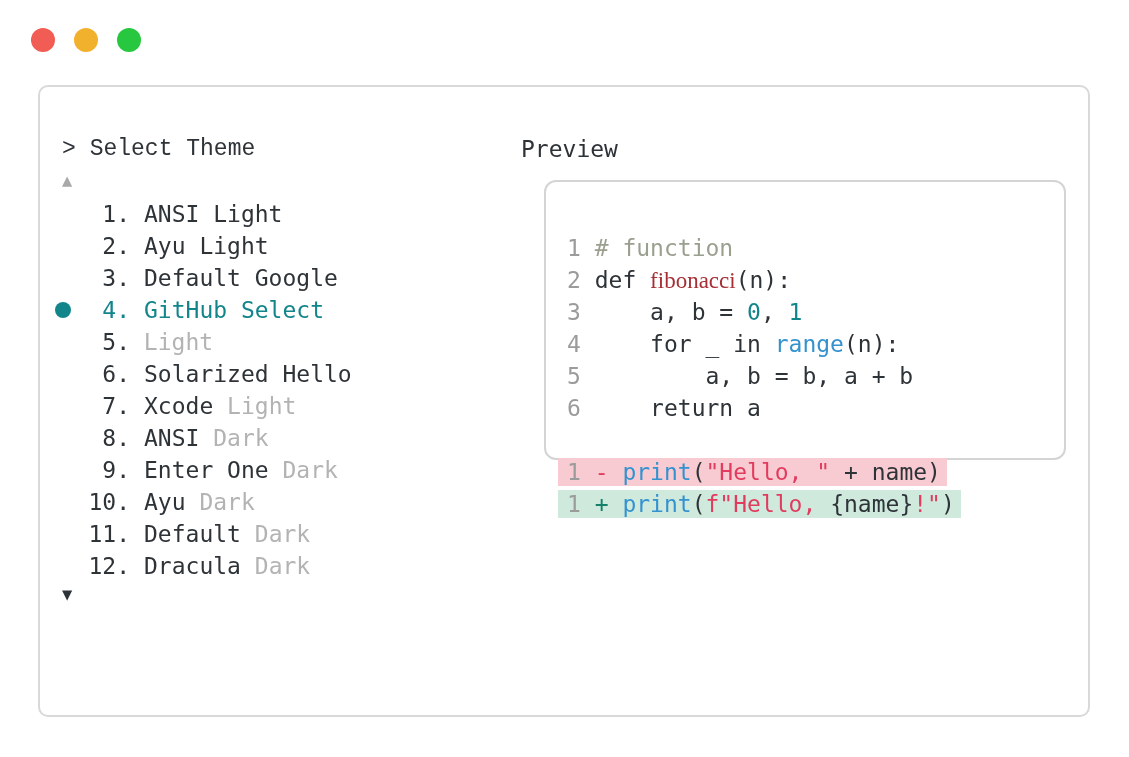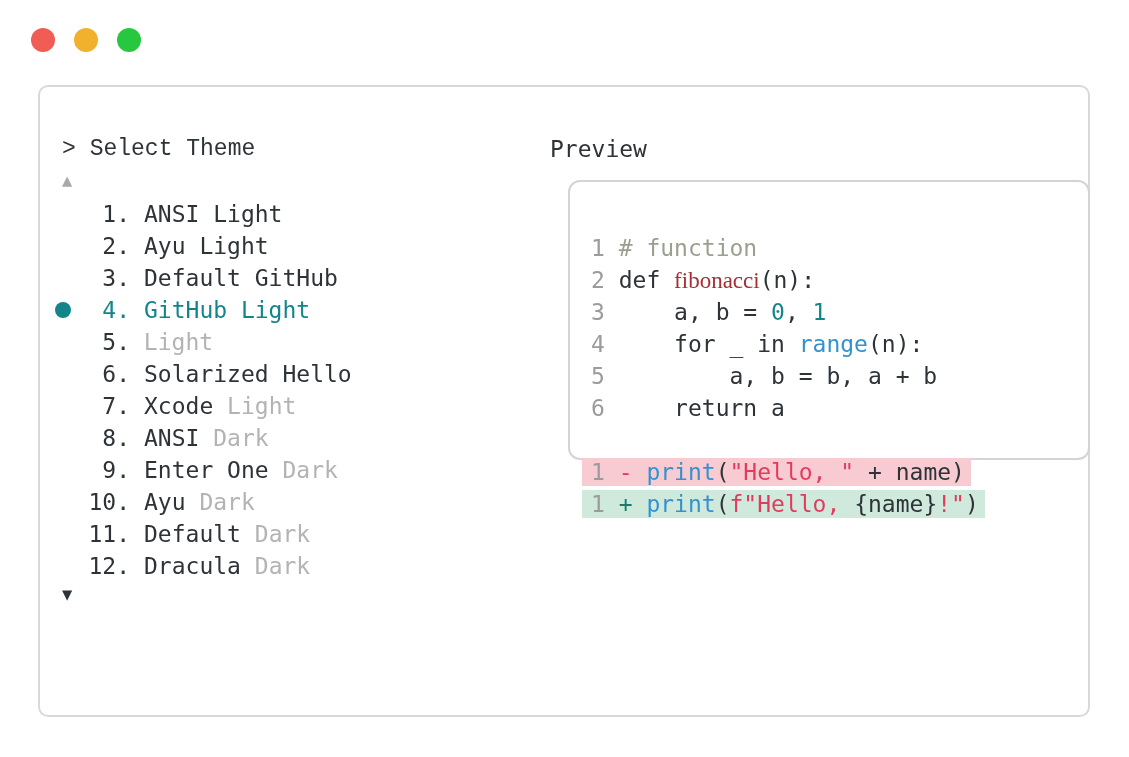--- a/index.html
+++ b/index.html
@@ -9,37 +9,37 @@
   .lights { position:absolute; left:31px; top:28px; display:flex; gap:19px; }
   .dot { width:24px; height:24px; border-radius:50%; display:inline-block; }
   .dot.red    { background:var(--traffic_red); }
   .dot.yellow { background:var(--traffic_yellow); }
   .dot.green  { background:var(--traffic_green); }
 
   .panel { position:absolute; left:38px; top:85px; width:1052px; height:632px;
            border:2px solid var(--border); border-radius:10px; background:#fff; }
 
   .hdr-left  { position:absolute; left:22px;  top:46px; line-height:32px; white-space:pre;font-family:Liberation Mono, monospace; }
-  .hdr-right { position:absolute; left:510px; top:46px; line-height:32px; }
+  .hdr-right { position:absolute; left:481px; top:46px; line-height:32px; }
 
   .arrow-up   { position:absolute; left:22px; top:82px;  font-size:17px; line-height:22px; color:var(--text_gray); cursor:default; }
   .arrow-down { position:absolute; left:22px; top:496px; font-size:17px; line-height:22px; color:var(--text_dark); cursor:default; }
 
   .theme-list { position:absolute; left:0; top:111px; width:480px; }
   .trow { height:32px; display:flex; align-items:center; white-space:pre; }
   .trow .marker { width:46px; height:32px; display:flex; align-items:center; justify-content:center; }
   .sel-dot { width:16px; height:16px; border-radius:50%; background:var(--accent_teal); }
   .trow .num  { width:44px; text-align:right; color:var(--text_dark); }
   .trow .name { margin-left:14px; color:var(--text_dark); }
   .trow .variant { color:var(--text_dim); }
   .trow.selected .num, .trow.selected .name { color:var(--accent_teal); }
 
   .footer { position:absolute; left:9px; top:557px; line-height:32px; color:var(--text_gray); white-space:pre; }
 
-  .preview-box { position:absolute; left:528px; top:93px; width:522px; height:280px;
+  .preview-box { position:absolute; left:504px; top:93px; width:522px; height:280px;
                  border:2px solid #d4d4d4; border-radius:12px; background:#fff; }
   .codewrap { position:absolute; left:21px; top:50px; white-space:pre; }
   .crow { height:32px; line-height:32px; }
   .dline { padding:1px 6px 1px 9px; margin-left:-9px; }
   .dline.removed { background:var(--removed_bg); }
   .dline.added   { background:var(--added_bg); }
 
   .seg-ln      { color:var(--line_number); }
   .seg-code    { color:var(--text_dark); }
   .seg-comment { color:var(--comment); }
@@ -61,22 +61,22 @@
 
 <div class="panel">
   <div class="hdr-left"><span>&gt;</span> <span>Select Theme</span></div>
   <div class="hdr-right">Preview</div>
 
   <div class="arrow-up">▲</div>
 
   <div class="theme-list">
       <div class="trow"><span class="marker"></span><span class="num">1.</span><span class="name">ANSI Light</span></div>
       <div class="trow"><span class="marker"></span><span class="num">2.</span><span class="name">Ayu Light</span></div>
-      <div class="trow"><span class="marker"></span><span class="num">3.</span><span class="name">Default GitHub</span></div>
-      <div class="trow selected"><span class="marker"><span class="sel-dot"></span></span><span class="num">4.</span><span class="name">GitHub Light</span></div>
+      <div class="trow"><span class="marker"></span><span class="num">3.</span><span class="name">Default Google</span></div>
+      <div class="trow selected"><span class="marker"><span class="sel-dot"></span></span><span class="num">4.</span><span class="name">GitHub Select</span></div>
       <div class="trow"><span class="marker"></span><span class="num">5.</span><span class="variant"> Light</span></div>
       <div class="trow"><span class="marker"></span><span class="num">6.</span><span class="name">Solarized Hello</span></div>
       <div class="trow"><span class="marker"></span><span class="num">7.</span><span class="name">Xcode</span><span class="variant"> Light</span></div>
       <div class="trow"><span class="marker"></span><span class="num">8.</span><span class="name">ANSI</span><span class="variant"> Dark</span></div>
       <div class="trow"><span class="marker"></span><span class="num">9.</span><span class="name">Enter One</span><span class="variant"> Dark</span></div>
       <div class="trow"><span class="marker"></span><span class="num">10.</span><span class="name">Ayu</span><span class="variant"> Dark</span></div>
       <div class="trow"><span class="marker"></span><span class="num">11.</span><span class="name">Default</span><span class="variant"> Dark</span></div>
       <div class="trow"><span class="marker"></span><span class="num">12.</span><span class="name">Dracula</span><span class="variant"> Dark</span></div>
     </div>
 

